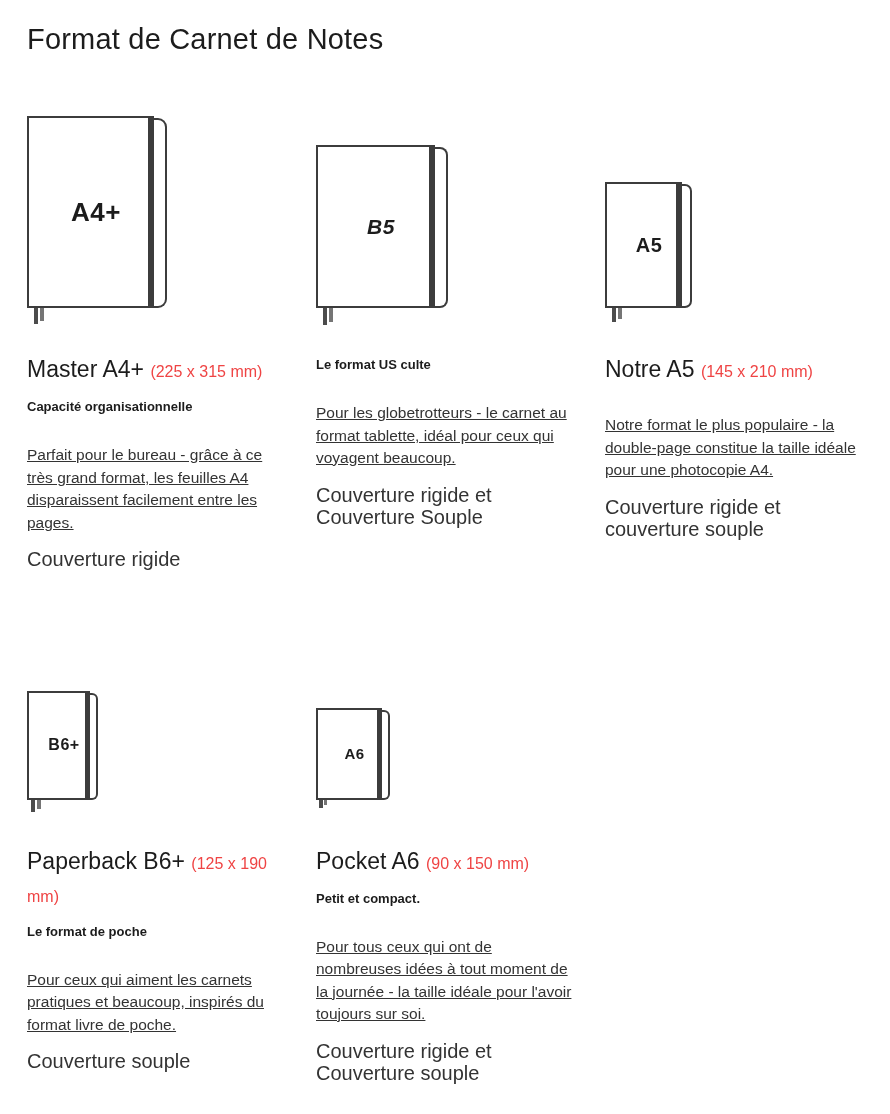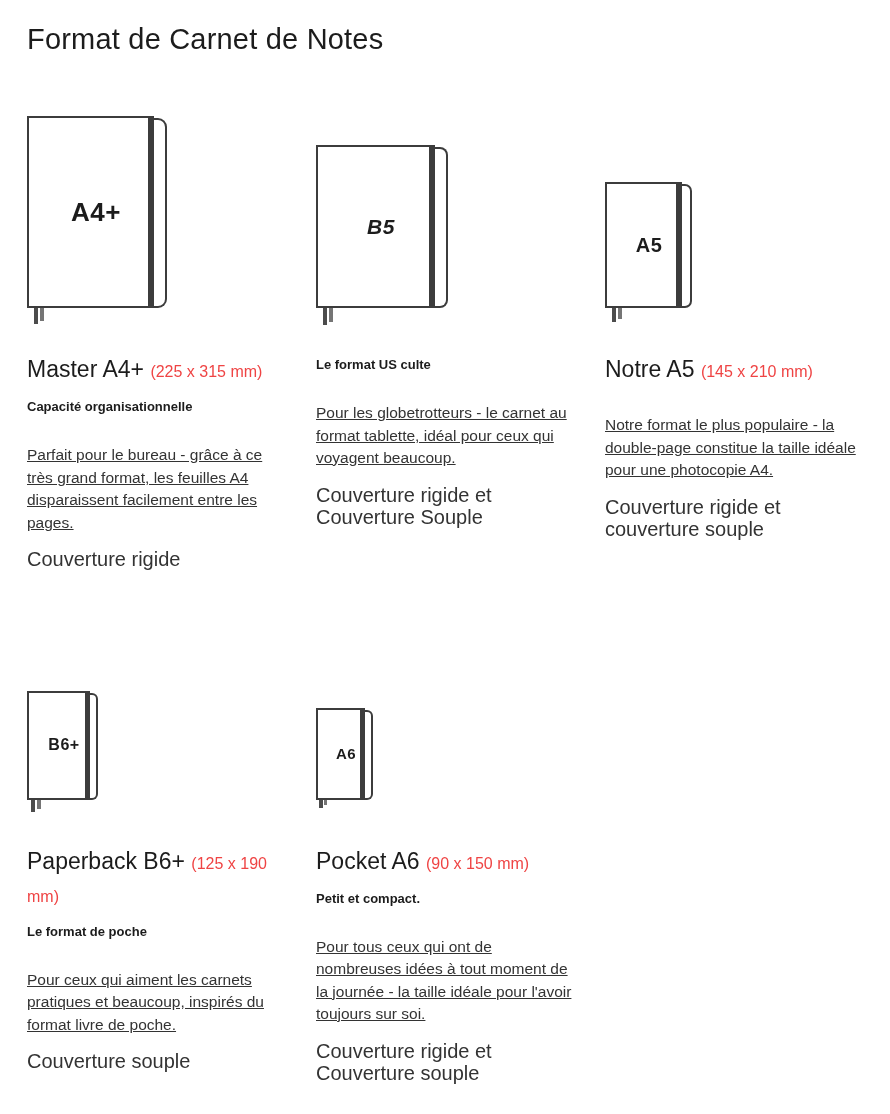--- a/index.html
+++ b/index.html
@@ -89,21 +89,21 @@
     width: 4px;
     z-index: 0;
   }
   .nb-rib1 { left: 7px;  height: var(--ribh); background: var(--ribbon_dark); }
   .nb-rib2 { left: 13px; height: calc(var(--ribh) - 3px); background: var(--ribbon_light); }
 
   .nb-a4 { width: 140px; height: 192px; --frontr: 14px; --bandr: 13px; --bandw: 6px; --backw: 20px; --rad: 9px; --labelfs: 26px; --ribh: 16px; }
   .nb-b5 { width: 132px; height: 163px; font-style: italic; --frontr: 14px; --bandr: 13px; --bandw: 6px; --backw: 18px; --rad: 8px; --labelfs: 21px; --ribh: 17px; }
   .nb-a5 { width: 87px;  height: 126px; margin-top: 39px; --frontr: 11px; --bandr: 10px; --bandw: 6px; --backw: 15px; --rad: 7px; --labelfs: 20px; --ribh: 14px; }
   .nb-b6 { width: 71px;  height: 109px; --frontr: 9px;  --bandr: 8px;  --bandw: 5px; --backw: 13px; --rad: 6px; --labelfs: 16px; --ribh: 12px; }
-  .nb-a6 { width: 57px;  height: 92px;  --frontr: 9px;  --bandr: 8px;  --bandw: 5px; --backw: 12px; --rad: 6px; --labelfs: 15px; --ribh: 8px; }
+  .nb-a6 { width: 74px;  height: 92px;  --frontr: 9px;  --bandr: 8px;  --bandw: 5px; --backw: 12px; --rad: 6px; --labelfs: 15px; --ribh: 8px; }
   .nb-a6 .nb-rib1 { left: 3px; }
   .nb-a6 .nb-rib2 { left: 8px; width: 3px; }
   .nb-b6 .nb-rib1 { left: 4px; }
   .nb-b6 .nb-rib2 { left: 10px; }
 
   
   .card-title {
     margin: 0;
     font-size: 23px;
     line-height: 30px;

